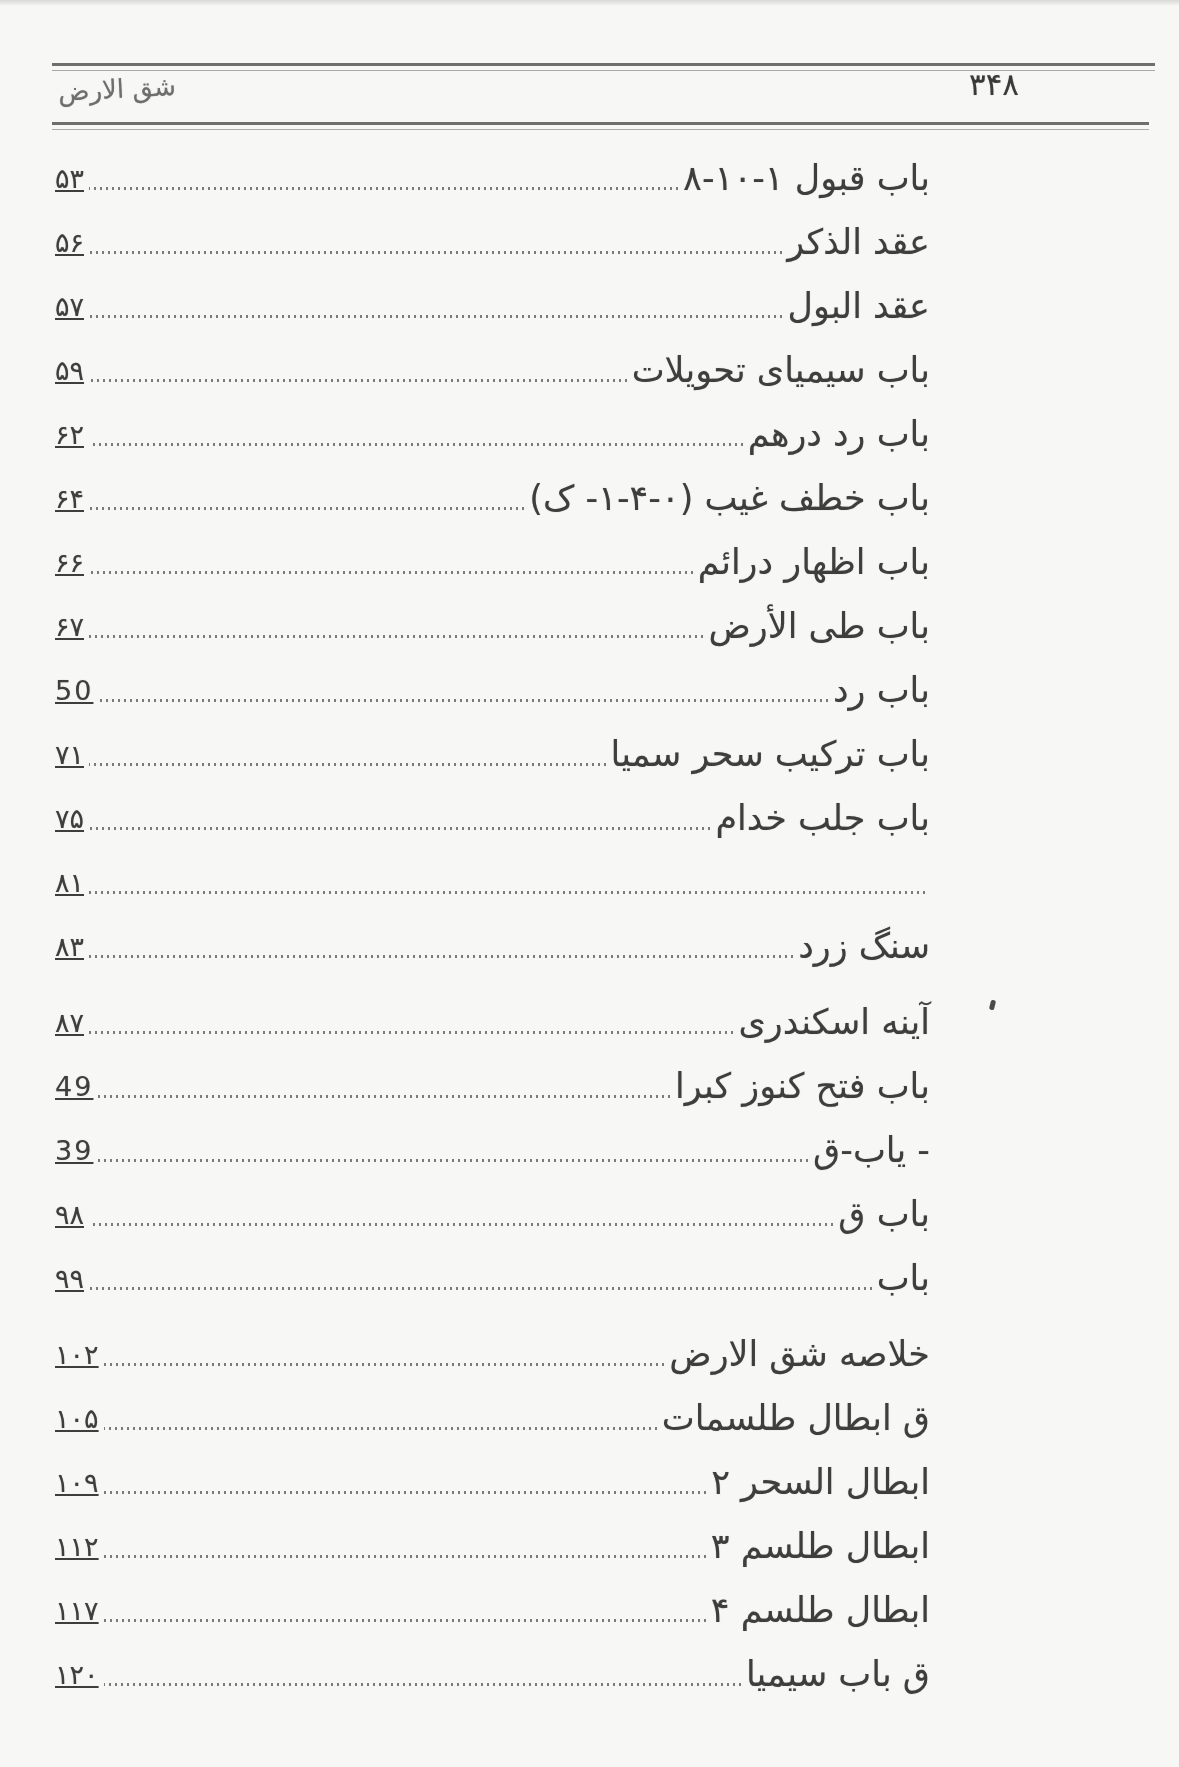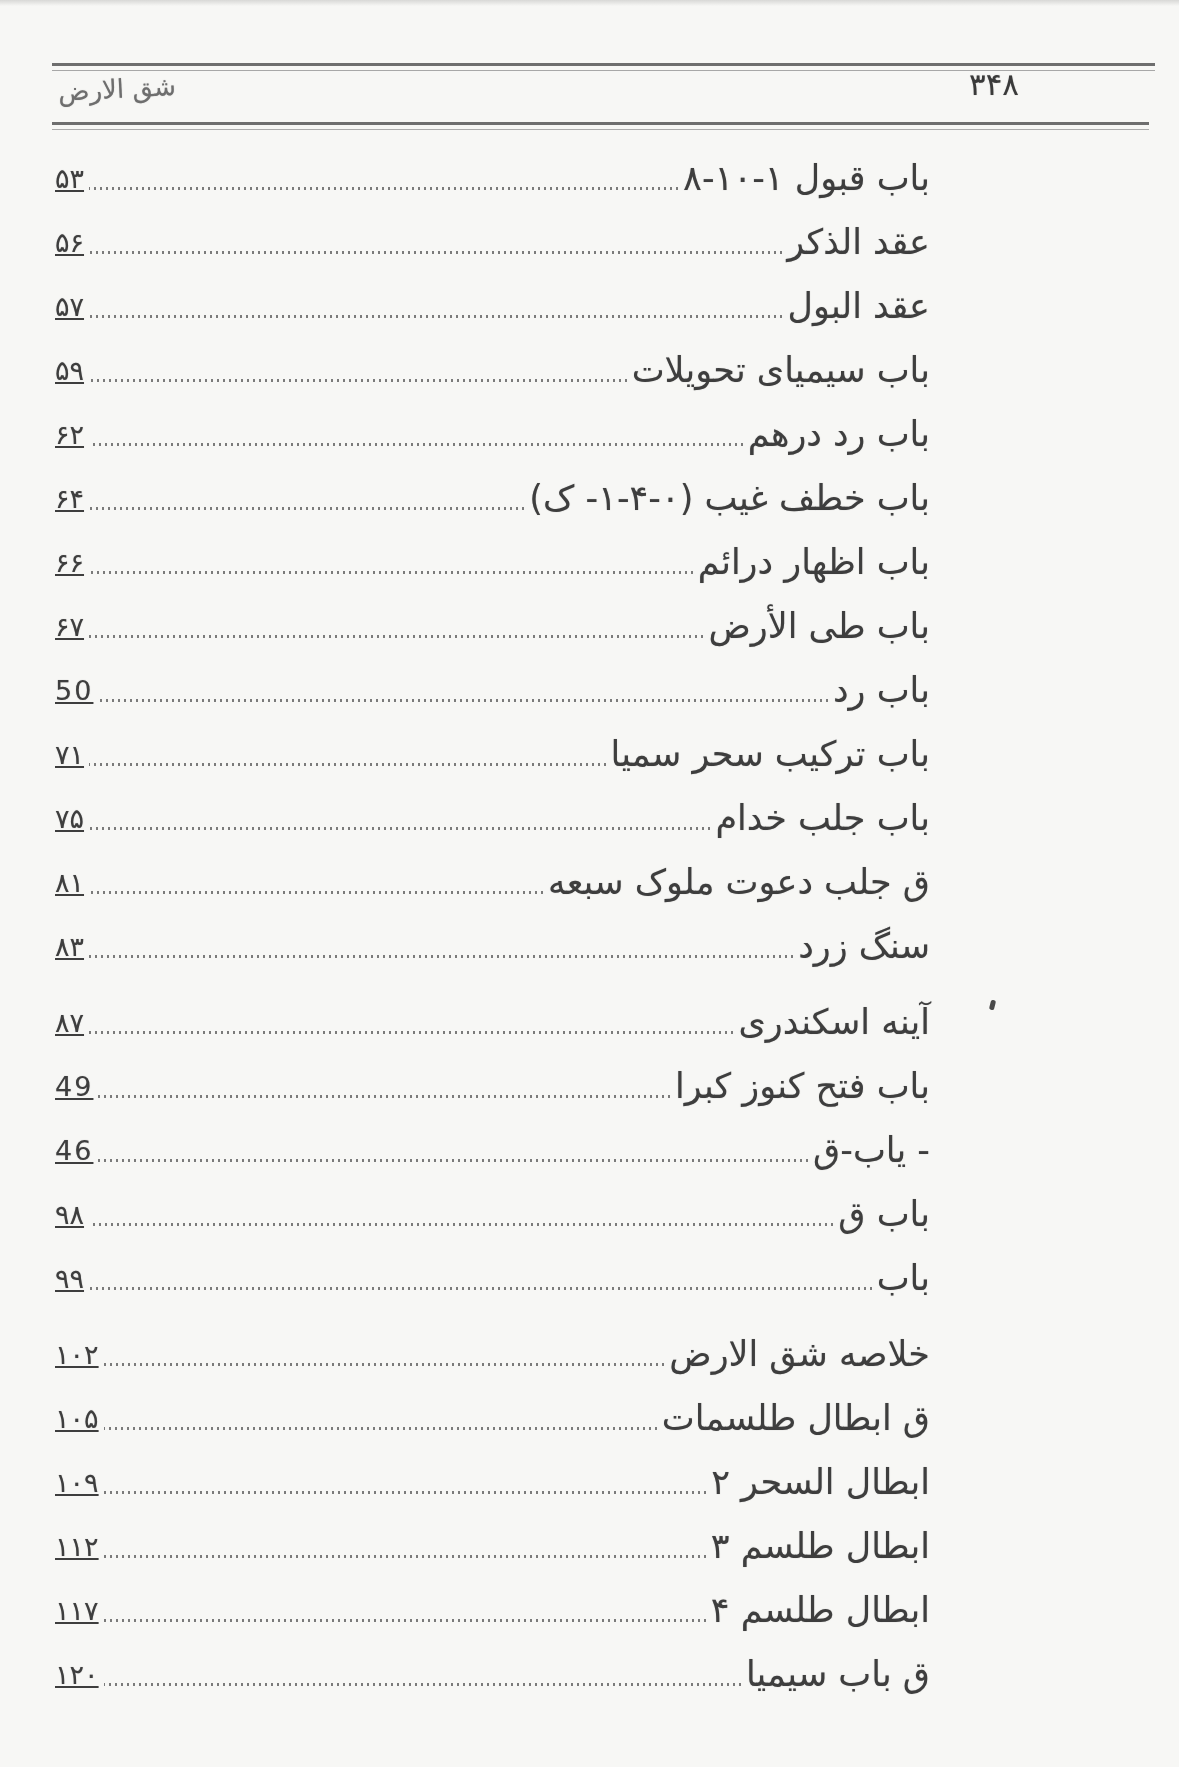--- a/index.html
+++ b/index.html
@@ -121,21 +121,20 @@
     <span class="toc-title">باب ترکیب سحر سمیا</span>
     <span class="toc-leader"></span>
     <span class="toc-page">۷۱</span>
   </div>
       <div class="toc-row">
     <span class="toc-title">باب جلب خدام</span>
     <span class="toc-leader"></span>
     <span class="toc-page">۷۵</span>
   </div>
       <div class="toc-row">
-    <span class="toc-title">ق جلب دعوت ملوک سبعه</span>
     <span class="toc-leader"></span>
     <span class="toc-page">۸۱</span>
   </div>
       <div class="toc-row">
     <span class="toc-title">سنگ زرد</span>
     <span class="toc-leader"></span>
     <span class="toc-page">۸۳</span>
   </div>
       <div class="toc-row">
     <span class="toc-title">آینه اسکندری</span>
@@ -143,21 +142,21 @@
     <span class="toc-page">۸۷</span>
   </div>
       <div class="toc-row">
     <span class="toc-title">باب فتح کنوز کبرا</span>
     <span class="toc-leader"></span>
     <span class="toc-page">49</span>
   </div>
       <div class="toc-row">
     <span class="toc-title">- یاب-ق</span>
     <span class="toc-leader"></span>
-    <span class="toc-page">46</span>
+    <span class="toc-page">39</span>
   </div>
       <div class="toc-row">
     <span class="toc-title">باب ق</span>
     <span class="toc-leader"></span>
     <span class="toc-page">۹۸</span>
   </div>
       <div class="toc-row">
     <span class="toc-title">باب</span>
     <span class="toc-leader"></span>
     <span class="toc-page">۹۹</span>

